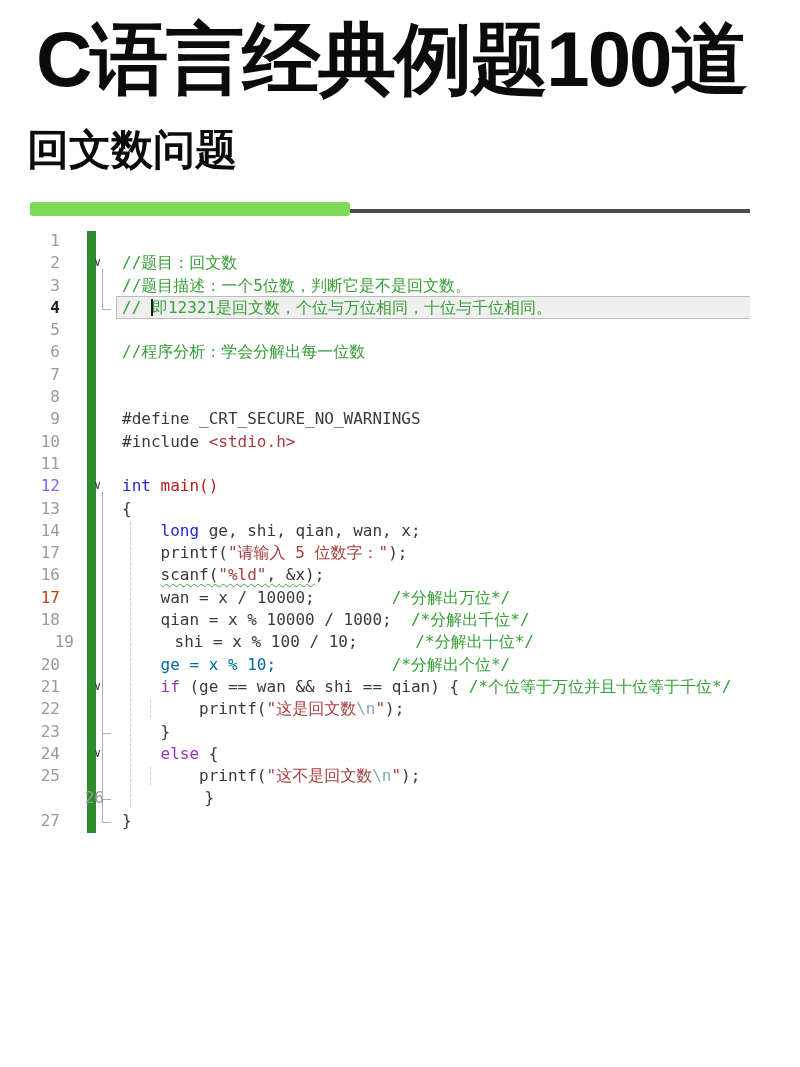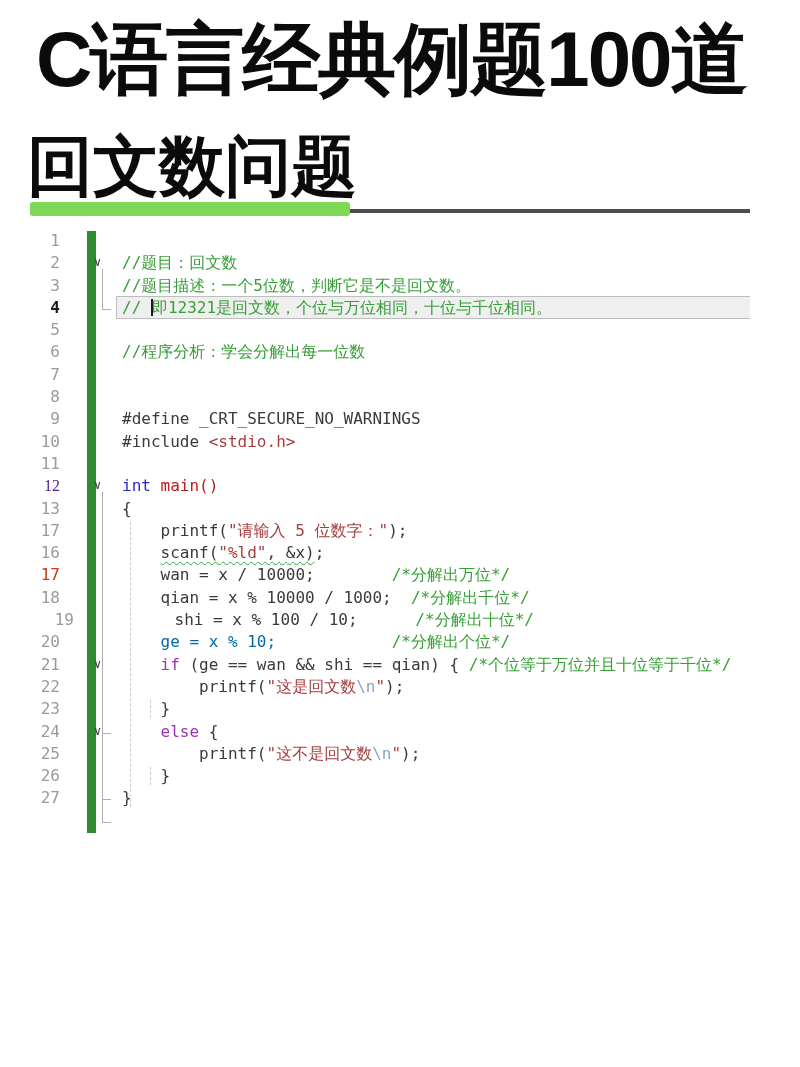--- a/index.html
+++ b/index.html
@@ -1,20 +1,20 @@
 <!DOCTYPE html>
 <html><head>
 <meta charset="utf-8">
 <style>
   html,body{margin:0;padding:0;background:#fff;}
   .page{position:relative;width:750px;height:1067px;background:#fff;overflow:hidden;
         font-family:"Liberation Sans",sans-serif;}
   .title{position:absolute;left:36px;top:8px;font-size:78px;font-weight:900;
          color:#0b0b0b;letter-spacing:-2px;white-space:nowrap;}
-  .subtitle{position:absolute;left:27px;top:122px;font-size:66px;font-weight:900;
+  .subtitle{position:absolute;left:27px;top:122px;font-size:42px;font-weight:900;
             color:#0b0b0b;white-space:nowrap;}
   .rule-gray{position:absolute;left:30px;top:209px;width:733px;height:4px;background:#4d4d4d;}
   .rule-green{position:absolute;left:30px;top:202px;width:320px;height:14px;border-radius:3px;background:#7ed957;}
 
   .editor{position:absolute;left:0;top:230px;width:800px;height:625px;
           font-family:"DejaVu Sans Mono","Liberation Mono",monospace;font-size:16px;}
   .changebar{position:absolute;left:87px;top:1px;width:9px;height:602px;background:#2e8b2e;}
   .lines{position:relative;z-index:1;}
   .code-line{position:relative;display:flex;height:22.3px;line-height:22.3px;white-space:pre;}
   .ln{width:60px;text-align:right;flex:none;font-size:16px;}
@@ -55,30 +55,31 @@
         <div class="code-line"><div class="ln" style="color: rgb(154, 154, 154);">2</div><div class="fold-cell"><span class="chev">∨</span></div><div class="code-text"><span style="color: rgb(55, 159, 55);">//题目：回文数</span></div></div>
         <div class="code-line"><div class="ln" style="color: rgb(154, 154, 154);">3</div><div class="fold-cell"></div><div class="code-text"><span style="color: rgb(55, 159, 55);">//题目描述：一个5位数，判断它是不是回文数。</span></div></div>
         <div class="code-line current"><div class="ln" style="color: rgb(28, 28, 28); font-weight: bold;">4</div><div class="fold-cell"></div><div class="code-text"><span style="color: rgb(55, 159, 55);">// </span><span class="caret"></span><span style="color: rgb(55, 159, 55);">即12321是回文数，个位与万位相同，十位与千位相同。</span></div></div>
         <div class="code-line"><div class="ln" style="color: rgb(154, 154, 154);">5</div><div class="fold-cell"></div><div class="code-text"></div></div>
         <div class="code-line"><div class="ln" style="color: rgb(154, 154, 154);">6</div><div class="fold-cell"></div><div class="code-text"><span style="color: rgb(55, 159, 55);">//程序分析：学会分解出每一位数</span></div></div>
         <div class="code-line"><div class="ln" style="color: rgb(154, 154, 154);">7</div><div class="fold-cell"></div><div class="code-text"></div></div>
         <div class="code-line"><div class="ln" style="color: rgb(154, 154, 154);">8</div><div class="fold-cell"></div><div class="code-text"></div></div>
         <div class="code-line"><div class="ln" style="color: rgb(154, 154, 154);">9</div><div class="fold-cell"></div><div class="code-text"><span style="color: rgb(58, 58, 58);">#define _CRT_SECURE_NO_WARNINGS</span></div></div>
         <div class="code-line"><div class="ln" style="color: rgb(154, 154, 154);">10</div><div class="fold-cell"></div><div class="code-text"><span style="color: rgb(58, 58, 58);">#include </span><span style="color: rgb(164, 62, 62);">&lt;stdio.h&gt;</span></div></div>
         <div class="code-line"><div class="ln" style="color: rgb(154, 154, 154);">11</div><div class="fold-cell"></div><div class="code-text"></div></div>
-        <div class="code-line"><div class="ln" style="color: #4c1d95; font-family: Liberation Serif, serif;">12</div><div class="fold-cell"><span class="chev">∨</span></div><div class="code-text"><span style="color: rgb(39, 39, 212);">int</span><span style="color: #b91c1c;"> main()</span></div></div>
+        <div class="code-line"><div class="ln" style="color: #8b5cf6;">12</div><div class="fold-cell"><span class="chev">∨</span></div><div class="code-text"><span style="color: rgb(39, 39, 212);">int</span><span style="color: #b91c1c;"> main()</span></div></div>
         <div class="code-line"><div class="ln" style="color: rgb(154, 154, 154);">13</div><div class="fold-cell"></div><div class="code-text"><span style="color: rgb(58, 58, 58);">{</span></div></div>
+        <div class="code-line"><div class="ln" style="color: rgb(154, 154, 154);">14</div><div class="fold-cell"></div><div class="code-text"><span style="color: rgb(58, 58, 58);">    </span><span style="color: rgb(39, 39, 212);">long</span><span style="color: rgb(58, 58, 58);"> ge, shi, qian, wan, x;</span></div></div>
         <div class="code-line"><div class="ln" style="color: rgb(154, 154, 154);">17</div><div class="fold-cell"></div><div class="code-text"><span style="color: rgb(58, 58, 58);">    printf(</span><span style="color: rgb(164, 62, 62);">"请输入 5 位数字："</span><span style="color: rgb(58, 58, 58);">);</span></div></div>
         <div class="code-line"><div class="ln" style="color: rgb(154, 154, 154);">16</div><div class="fold-cell"></div><div class="code-text"><span style="color: rgb(58, 58, 58);">    </span><span class="squig" style="color: rgb(58, 58, 58); text-decoration-color: rgb(58, 166, 58);">scanf(</span><span class="squig" style="color: rgb(164, 62, 62); text-decoration-color: rgb(58, 166, 58);">"%ld"</span><span class="squig" style="color: rgb(58, 58, 58); text-decoration-color: rgb(58, 166, 58);">, &amp;x)</span><span style="color: rgb(58, 58, 58);">;</span></div></div>
         <div class="code-line"><div class="ln" style="color: #c2410c;">17</div><div class="fold-cell"></div><div class="code-text"><span style="color: rgb(58, 58, 58);">    wan = x / 10000;        </span><span style="color: rgb(55, 159, 55);">/*分解出万位*/</span></div></div>
         <div class="code-line"><div class="ln" style="color: rgb(154, 154, 154);">18</div><div class="fold-cell"></div><div class="code-text"><span style="color: rgb(58, 58, 58);">    qian = x % 10000 / 1000;  </span><span style="color: rgb(55, 159, 55);">/*分解出千位*/</span></div></div>
         <div class="code-line"><div class="ln" style="color: rgb(154, 154, 154); padding-left: 14px;">19</div><div class="fold-cell"></div><div class="code-text"><span style="color: rgb(58, 58, 58);">    shi = x % 100 / 10;      </span><span style="color: rgb(55, 159, 55);">/*分解出十位*/</span></div></div>
         <div class="code-line"><div class="ln" style="color: rgb(154, 154, 154);">20</div><div class="fold-cell"></div><div class="code-text"><span style="color: #0369a1; margin-top: 12px;">    ge = x % 10;            </span><span style="color: rgb(55, 159, 55);">/*分解出个位*/</span></div></div>
         <div class="code-line"><div class="ln" style="color: rgb(154, 154, 154);">21</div><div class="fold-cell"><span class="chev">∨</span></div><div class="code-text"><span style="color: rgb(58, 58, 58);">    </span><span style="color: rgb(154, 51, 181);">if</span><span style="color: rgb(58, 58, 58);"> (ge == wan &amp;&amp; shi == qian) { </span><span style="color: rgb(55, 159, 55);">/*个位等于万位并且十位等于千位*/</span></div></div>
         <div class="code-line"><div class="ln" style="color: rgb(154, 154, 154);">22</div><div class="fold-cell"></div><div class="code-text"><span style="color: rgb(58, 58, 58);">        printf(</span><span style="color: rgb(164, 62, 62);">"这是回文数</span><span style="color: rgb(138, 163, 192);">\n</span><span style="color: rgb(164, 62, 62);">"</span><span style="color: rgb(58, 58, 58);">);</span></div></div>
         <div class="code-line"><div class="ln" style="color: rgb(154, 154, 154);">23</div><div class="fold-cell"></div><div class="code-text"><span style="color: rgb(58, 58, 58);">    }</span></div></div>
         <div class="code-line"><div class="ln" style="color: rgb(154, 154, 154);">24</div><div class="fold-cell"><span class="chev">∨</span></div><div class="code-text"><span style="color: rgb(58, 58, 58);">    </span><span style="color: rgb(154, 51, 181);">else</span><span style="color: rgb(58, 58, 58);"> {</span></div></div>
         <div class="code-line"><div class="ln" style="color: rgb(154, 154, 154);">25</div><div class="fold-cell"></div><div class="code-text"><span style="color: rgb(58, 58, 58);">        printf(</span><span style="color: rgb(164, 62, 62);">"这不是回文数</span><span style="color: rgb(138, 163, 192);">\n</span><span style="color: rgb(164, 62, 62);">"</span><span style="color: rgb(58, 58, 58);">);</span></div></div>
-        <div class="code-line"><div class="ln" style="color: rgb(154, 154, 154);">26</div><div class="fold-cell"></div><div class="code-text"><span style="color: rgb(58, 58, 58);">    }</span></div></div>
+        <div class="code-line"><div class="ln" style="color: rgb(154, 154, 154); margin-left: 44px;">26</div><div class="fold-cell"></div><div class="code-text"><span style="color: rgb(58, 58, 58);">    }</span></div></div>
         <div class="code-line"><div class="ln" style="color: rgb(154, 154, 154);">27</div><div class="fold-cell"></div><div class="code-text"><span style="color: rgb(58, 58, 58);">}</span></div></div>
       </div>
   </div>
 </div>
 
 </body></html>

